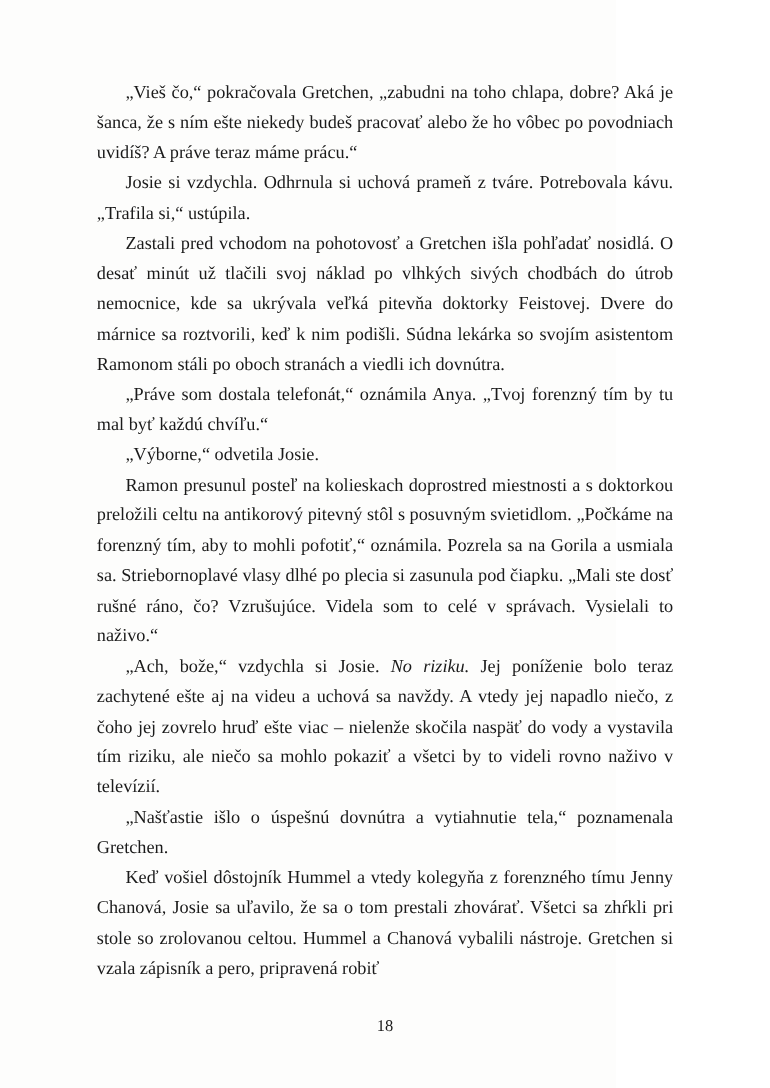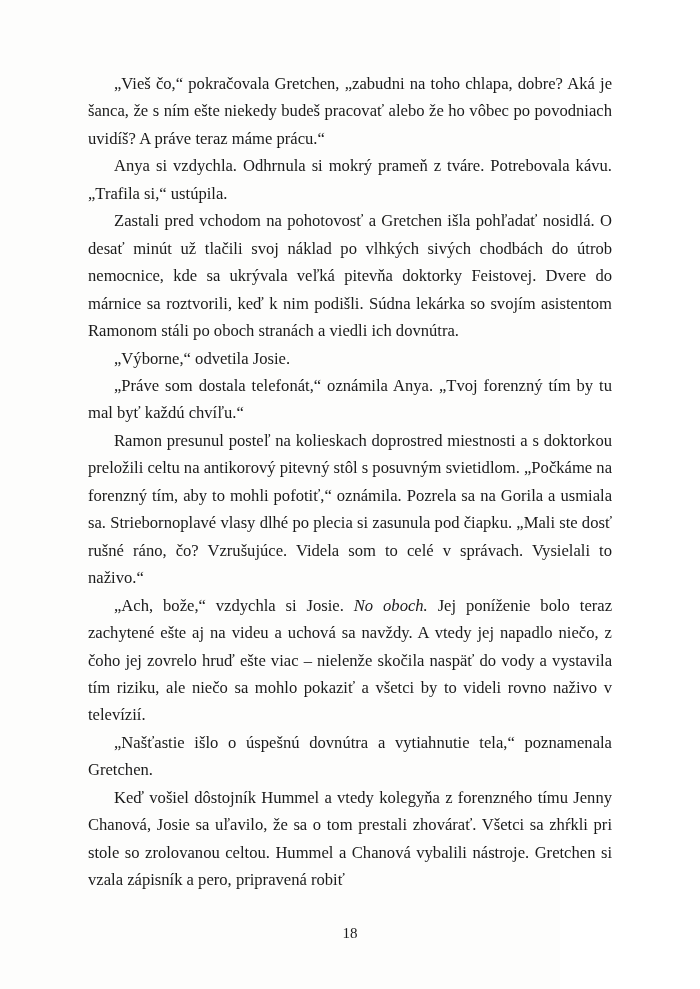--- a/index.html
+++ b/index.html
@@ -51,25 +51,25 @@
     color: #1a1a1a;
   }
 </style>
 </head>
 <body>
 
 <div class="page">
 
   <div class="text-block">
     <p class="para">„Vieš čo,“ pokračovala Gretchen, „zabudni na toho chlapa, dobre? Aká je šanca, že s ním ešte niekedy budeš pracovať alebo že ho vôbec po povodniach uvidíš? A práve teraz máme prácu.“</p>
-    <p class="para">Anya si vzdychla. Odhrnula si mokrý prameň z tváre. Potrebovala kávu. „Trafila si,“ ustúpila.</p>
+    <p class="para">Josie si vzdychla. Odhrnula si uchová prameň z tváre. Potrebovala kávu. „Trafila si,“ ustúpila.</p>
     <p class="para">Zastali pred vchodom na pohotovosť a Gretchen išla pohľadať nosidlá. O desať minút už tlačili svoj náklad po vlhkých sivých chodbách do útrob nemocnice, kde sa ukrývala veľká pitevňa doktorky Feistovej. Dvere do márnice sa roztvorili, keď k nim podišli. Súdna lekárka so svojím asistentom Ramonom stáli po oboch stranách a viedli ich dovnútra.</p>
+    <p class="para">„Práve som dostala telefonát,“ oznámila Anya. „Tvoj forenzný tím by tu mal byť každú chvíľu.“</p>
     <p class="para">„Výborne,“ odvetila Josie.</p>
-    <p class="para">„Práve som dostala telefonát,“ oznámila Anya. „Tvoj forenzný tím by tu mal byť každú chvíľu.“</p>
     <p class="para">Ramon presunul posteľ na kolieskach doprostred miestnosti a s doktorkou preložili celtu na antikorový pitevný stôl s posuvným svietidlom. „Počkáme na forenzný tím, aby to mohli pofotiť,“ oznámila. Pozrela sa na Gorila a usmiala sa. Striebornoplavé vlasy dlhé po plecia si zasunula pod čiapku. „Mali ste dosť rušné ráno, čo? Vzrušujúce. Videla som to celé v správach. Vysielali to naživo.“</p>
-    <p class="para">„Ach, bože,“ vzdychla si Josie. <span class="it">No oboch.</span> Jej poníženie bolo teraz zachytené ešte aj na videu a uchová sa navždy. A vtedy jej napadlo niečo, z čoho jej zovrelo hruď ešte viac – nielenže skočila naspäť do vody a vystavila tím riziku, ale niečo sa mohlo pokaziť a všetci by to videli rovno naživo v televízií.</p>
+    <p class="para">„Ach, bože,“ vzdychla si Josie. <span class="it">No riziku.</span> Jej poníženie bolo teraz zachytené ešte aj na videu a uchová sa navždy. A vtedy jej napadlo niečo, z čoho jej zovrelo hruď ešte viac – nielenže skočila naspäť do vody a vystavila tím riziku, ale niečo sa mohlo pokaziť a všetci by to videli rovno naživo v televízií.</p>
     <p class="para">„Našťastie išlo o úspešnú dovnútra a vytiahnutie tela,“ poznamenala Gretchen.</p>
     <p class="para">Keď vošiel dôstojník Hummel a vtedy kolegyňa z forenzného tímu Jenny Chanová, Josie sa uľavilo, že sa o tom prestali zhovárať. Všetci sa zhŕkli pri stole so zrolovanou celtou. Hummel a Chanová vybalili nástroje. Gretchen si vzala zápisník a pero, pripravená robiť</p>
   </div>
 
   <div class="folio">18</div>
 
 </div>
 
 </body></html>

